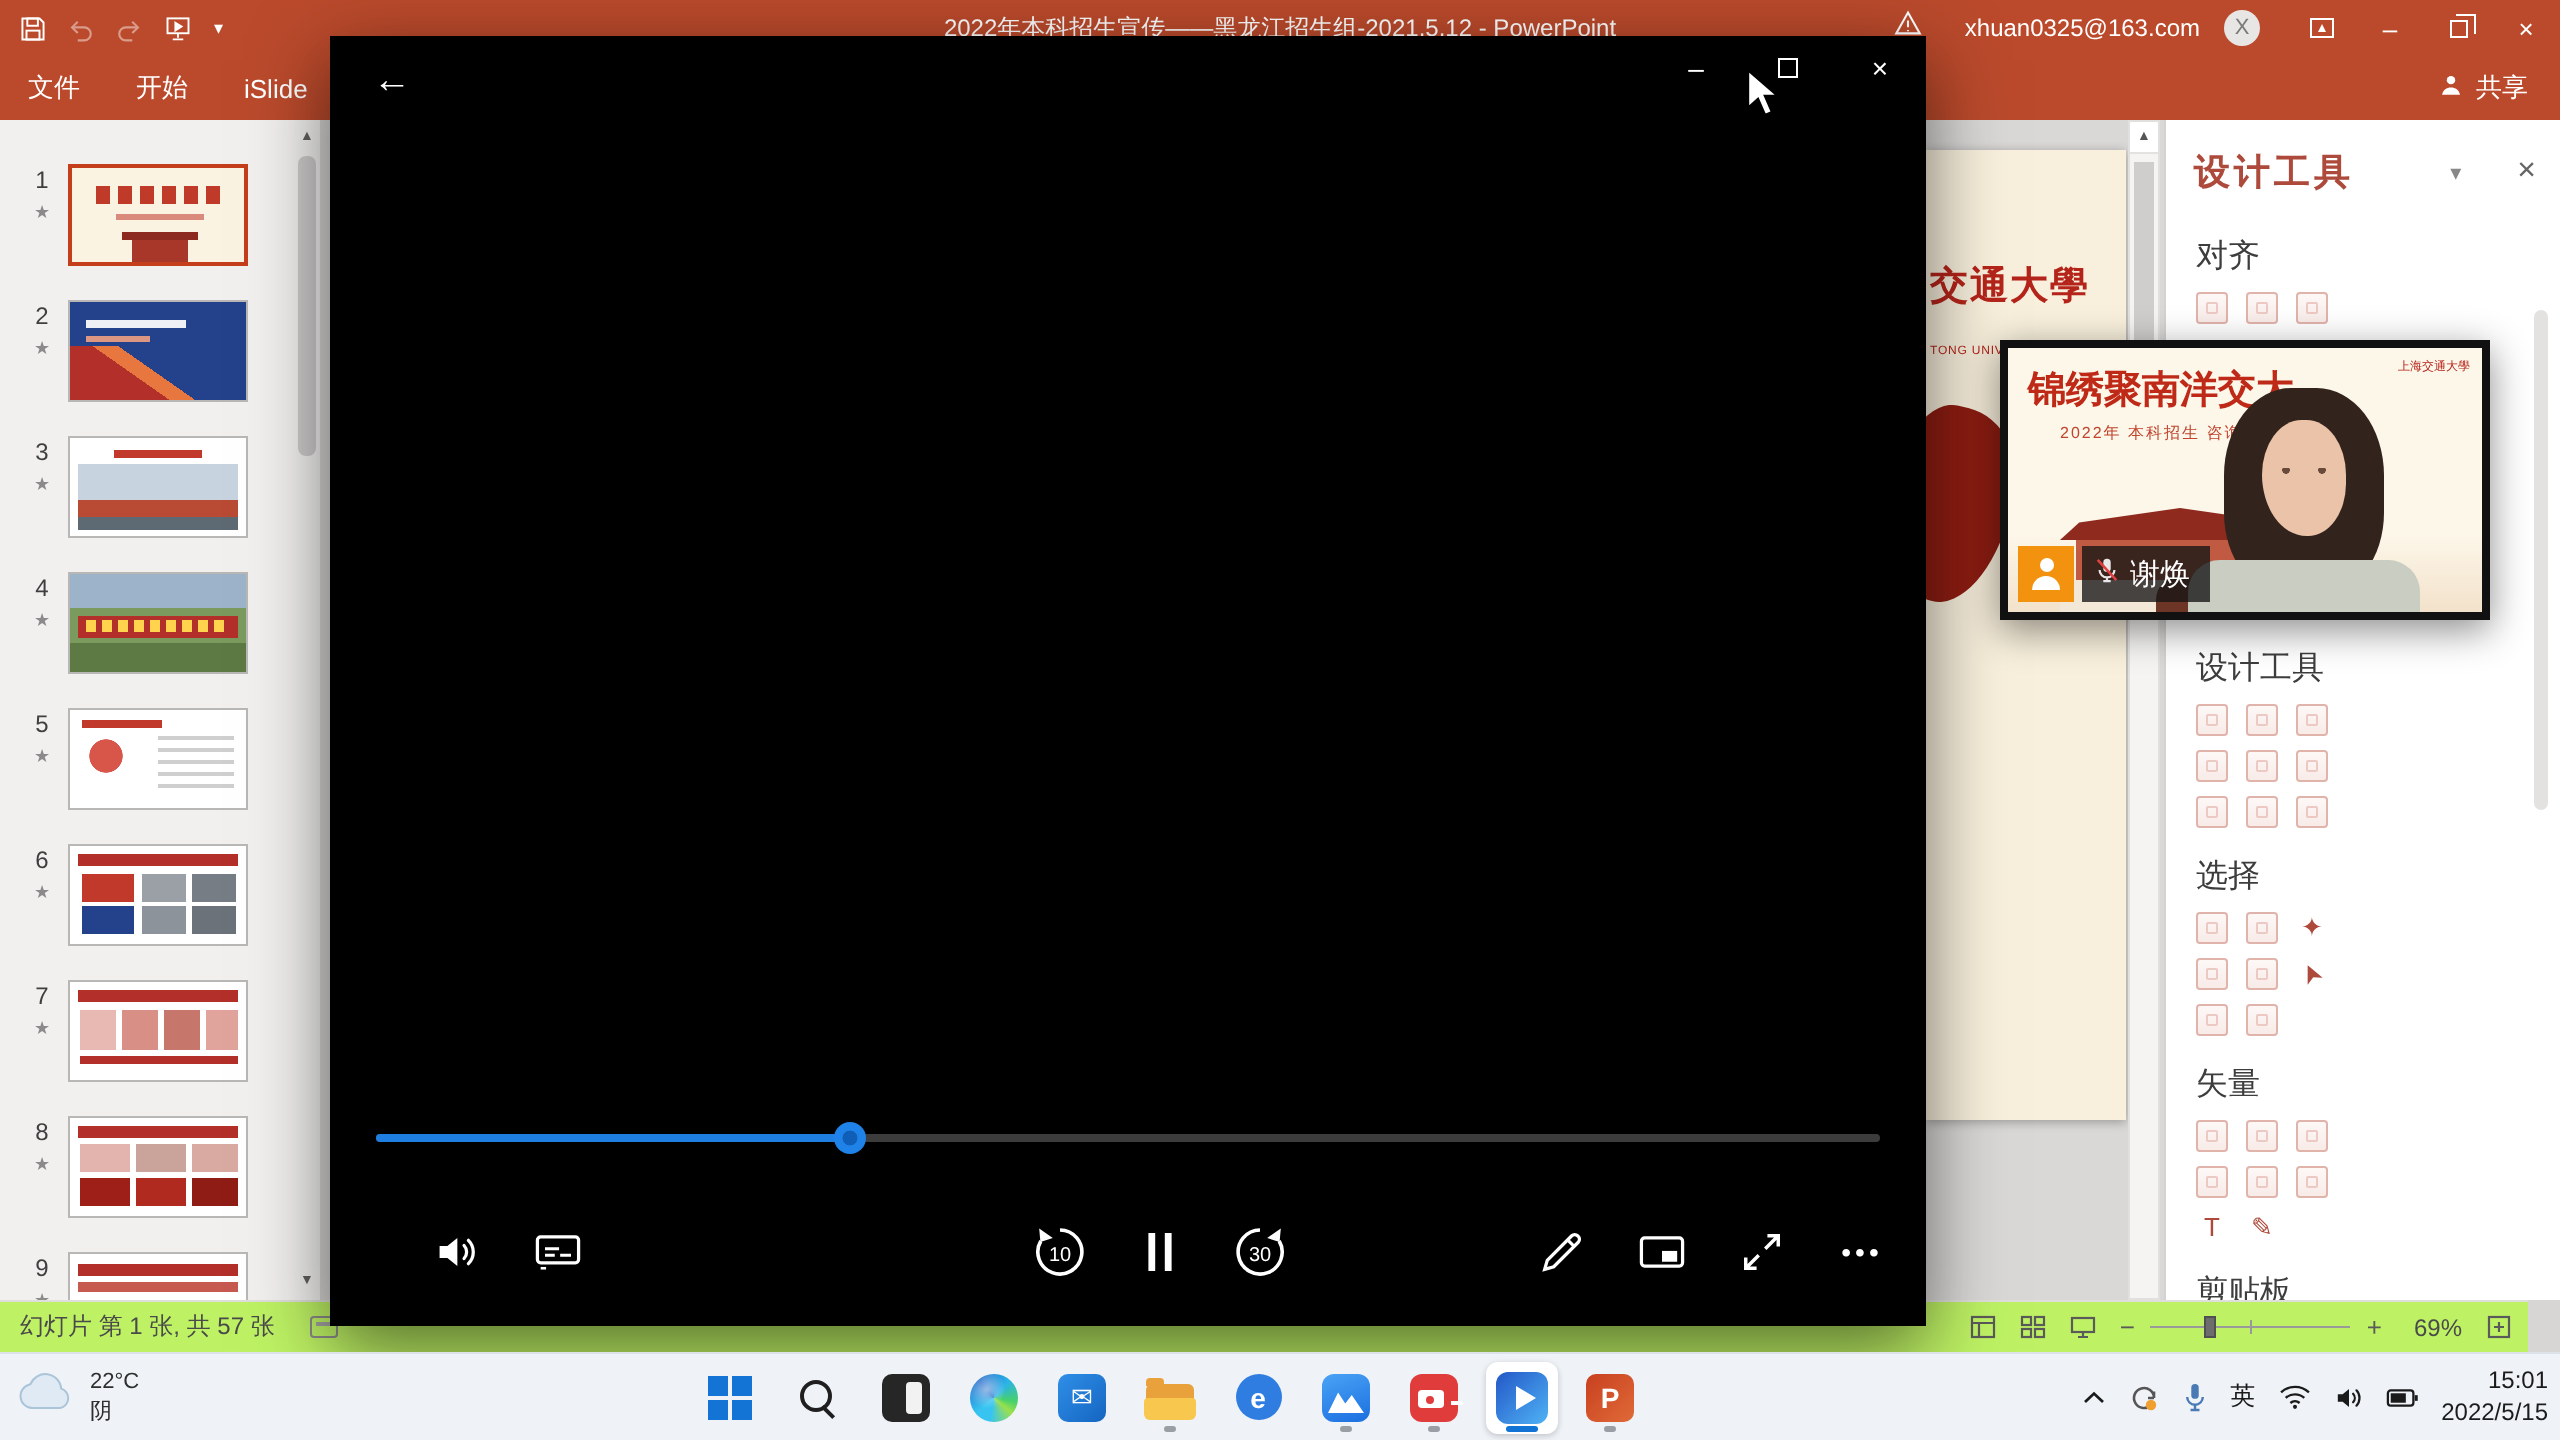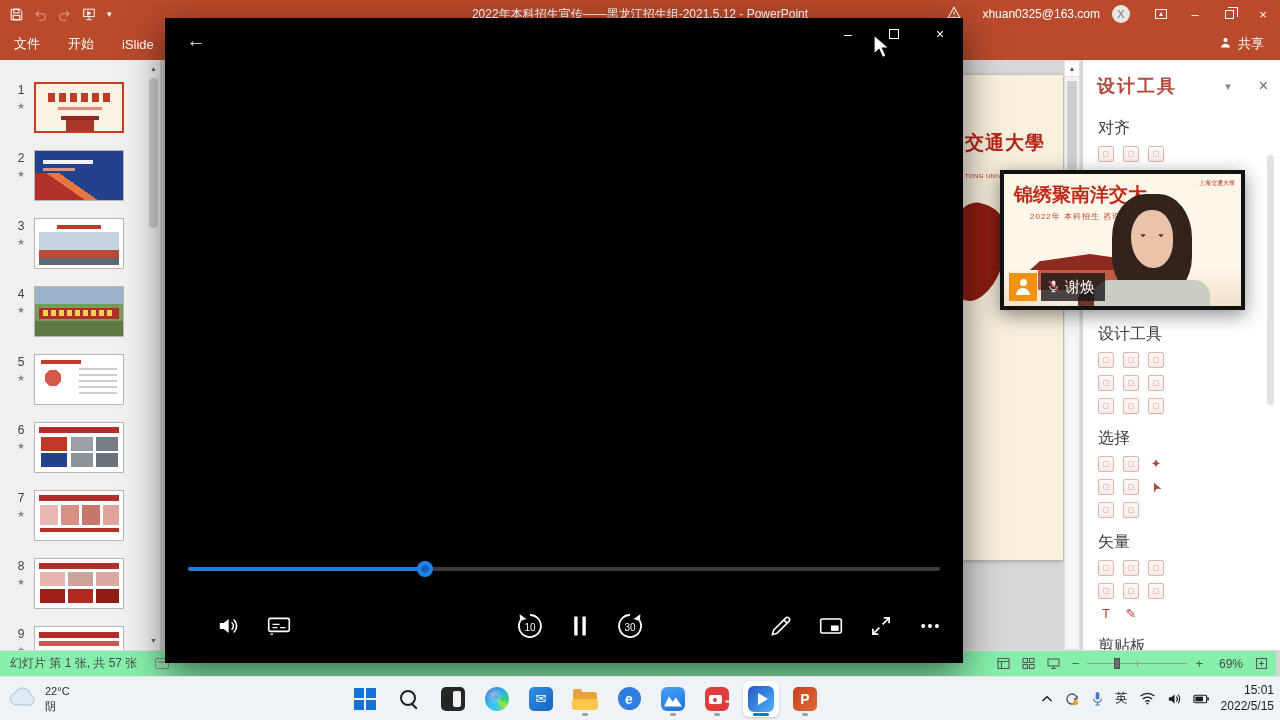--- a/index.html
+++ b/index.html
@@ -124,21 +124,21 @@
   .icon-grid{display:grid;grid-template-columns:repeat(3,17px);gap:7px 8px;}
   .tool-icon{width:16px;height:16px;border:1px solid #e0b3ab;background:linear-gradient(#fdf8f7,#f8ebe8);border-radius:2px;position:relative;}
   .tool-icon::after{content:"";position:absolute;inset:4px;border:1px solid #ecc9c2;border-radius:1px;}
   .tool-icon.glyph{border:none;background:none;color:#ad4a3c;font-size:13px;line-height:16px;text-align:center;}
   .tool-icon.glyph::after{display:none;}
   .tool-icon.rot{transform:rotate(-115deg);}
   .panel-scroll{position:absolute;right:4px;top:55px;bottom:12px;width:9px;}
   .panel-scroll .pthumb2{width:7px;height:250px;background:#e4e2e0;border-radius:4px;margin-top:40px;}
 
   
-  .ppt-statusbar{position:absolute;left:0;right:4px;top:650px;height:26px;background:#86efac;border-top:1px solid #e0dedc;z-index:1;}
+  .ppt-statusbar{position:absolute;left:0;right:16px;top:650px;height:26px;background:#bef264;border-top:1px solid #e0dedc;z-index:1;}
   .sb-left{position:absolute;left:10px;top:0;height:100%;display:flex;align-items:center;gap:18px;font-size:12px;color:#4a4a4a;}
   .sb-mini{width:14px;height:11px;border:1px solid #8a8a8a;border-radius:2px;position:relative;}
   .sb-mini::after{content:"";position:absolute;left:2px;top:2px;right:2px;height:2px;background:#a0a0a0;}
   .sb-right{position:absolute;right:8px;top:0;height:100%;display:flex;align-items:center;gap:12px;}
   .sbicon svg{display:block;}
   .zslider{display:flex;align-items:center;gap:8px;color:#5a5a5a;font-size:13px;}
   .ztrack{width:100px;height:1px;background:#9a9a9a;position:relative;}
   .ztick{position:absolute;left:50%;top:-3px;width:1px;height:7px;background:#9a9a9a;}
   .zknob{position:absolute;left:27px;top:-5px;width:6px;height:11px;background:#6d6d6d;border:1px solid #505050;}
   .zoom-pct{font-size:12px;color:#4a4a4a;min-width:28px;text-align:right;}

